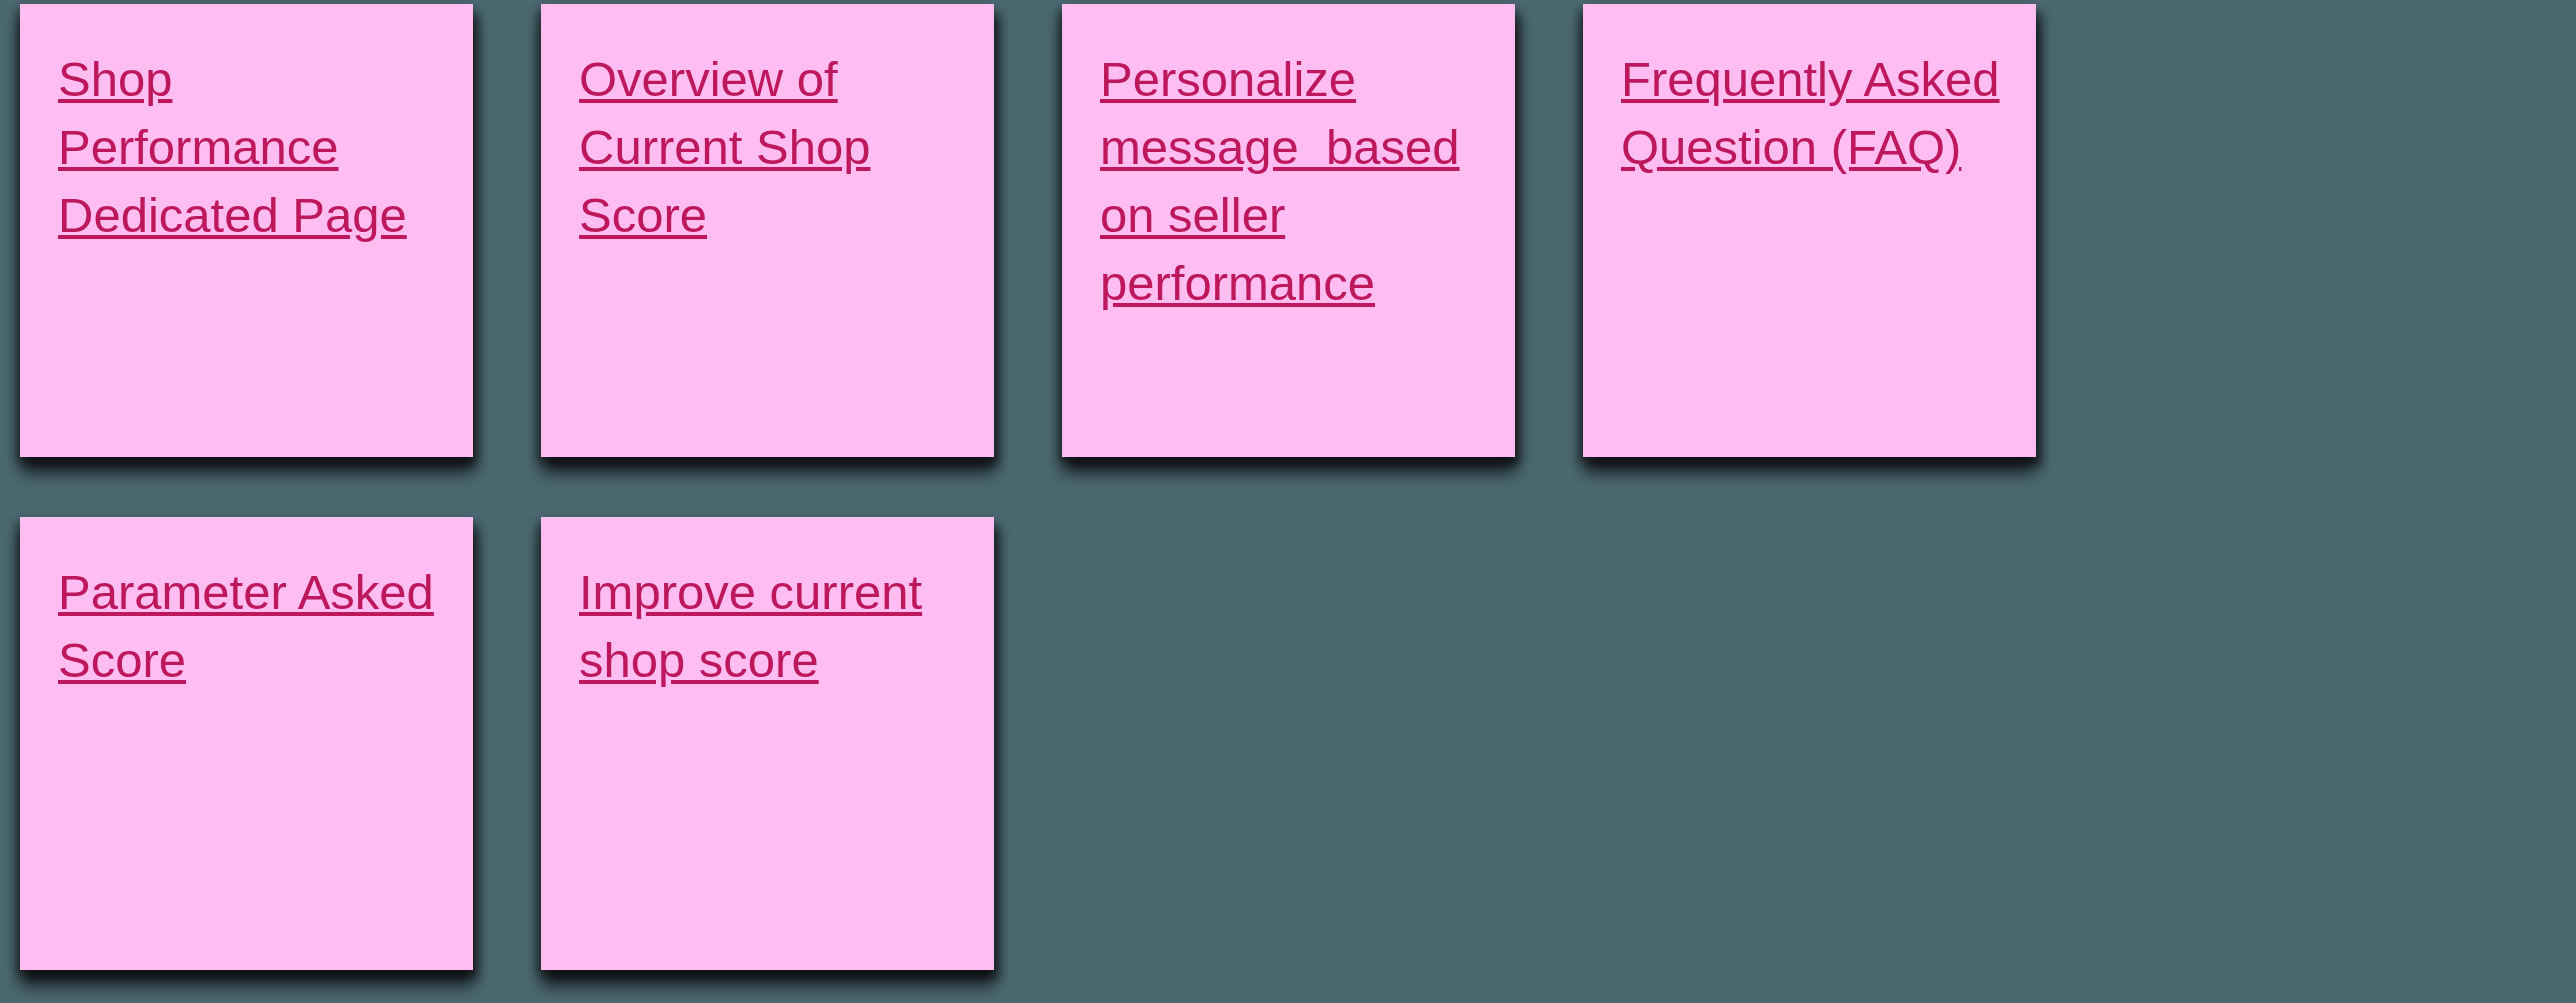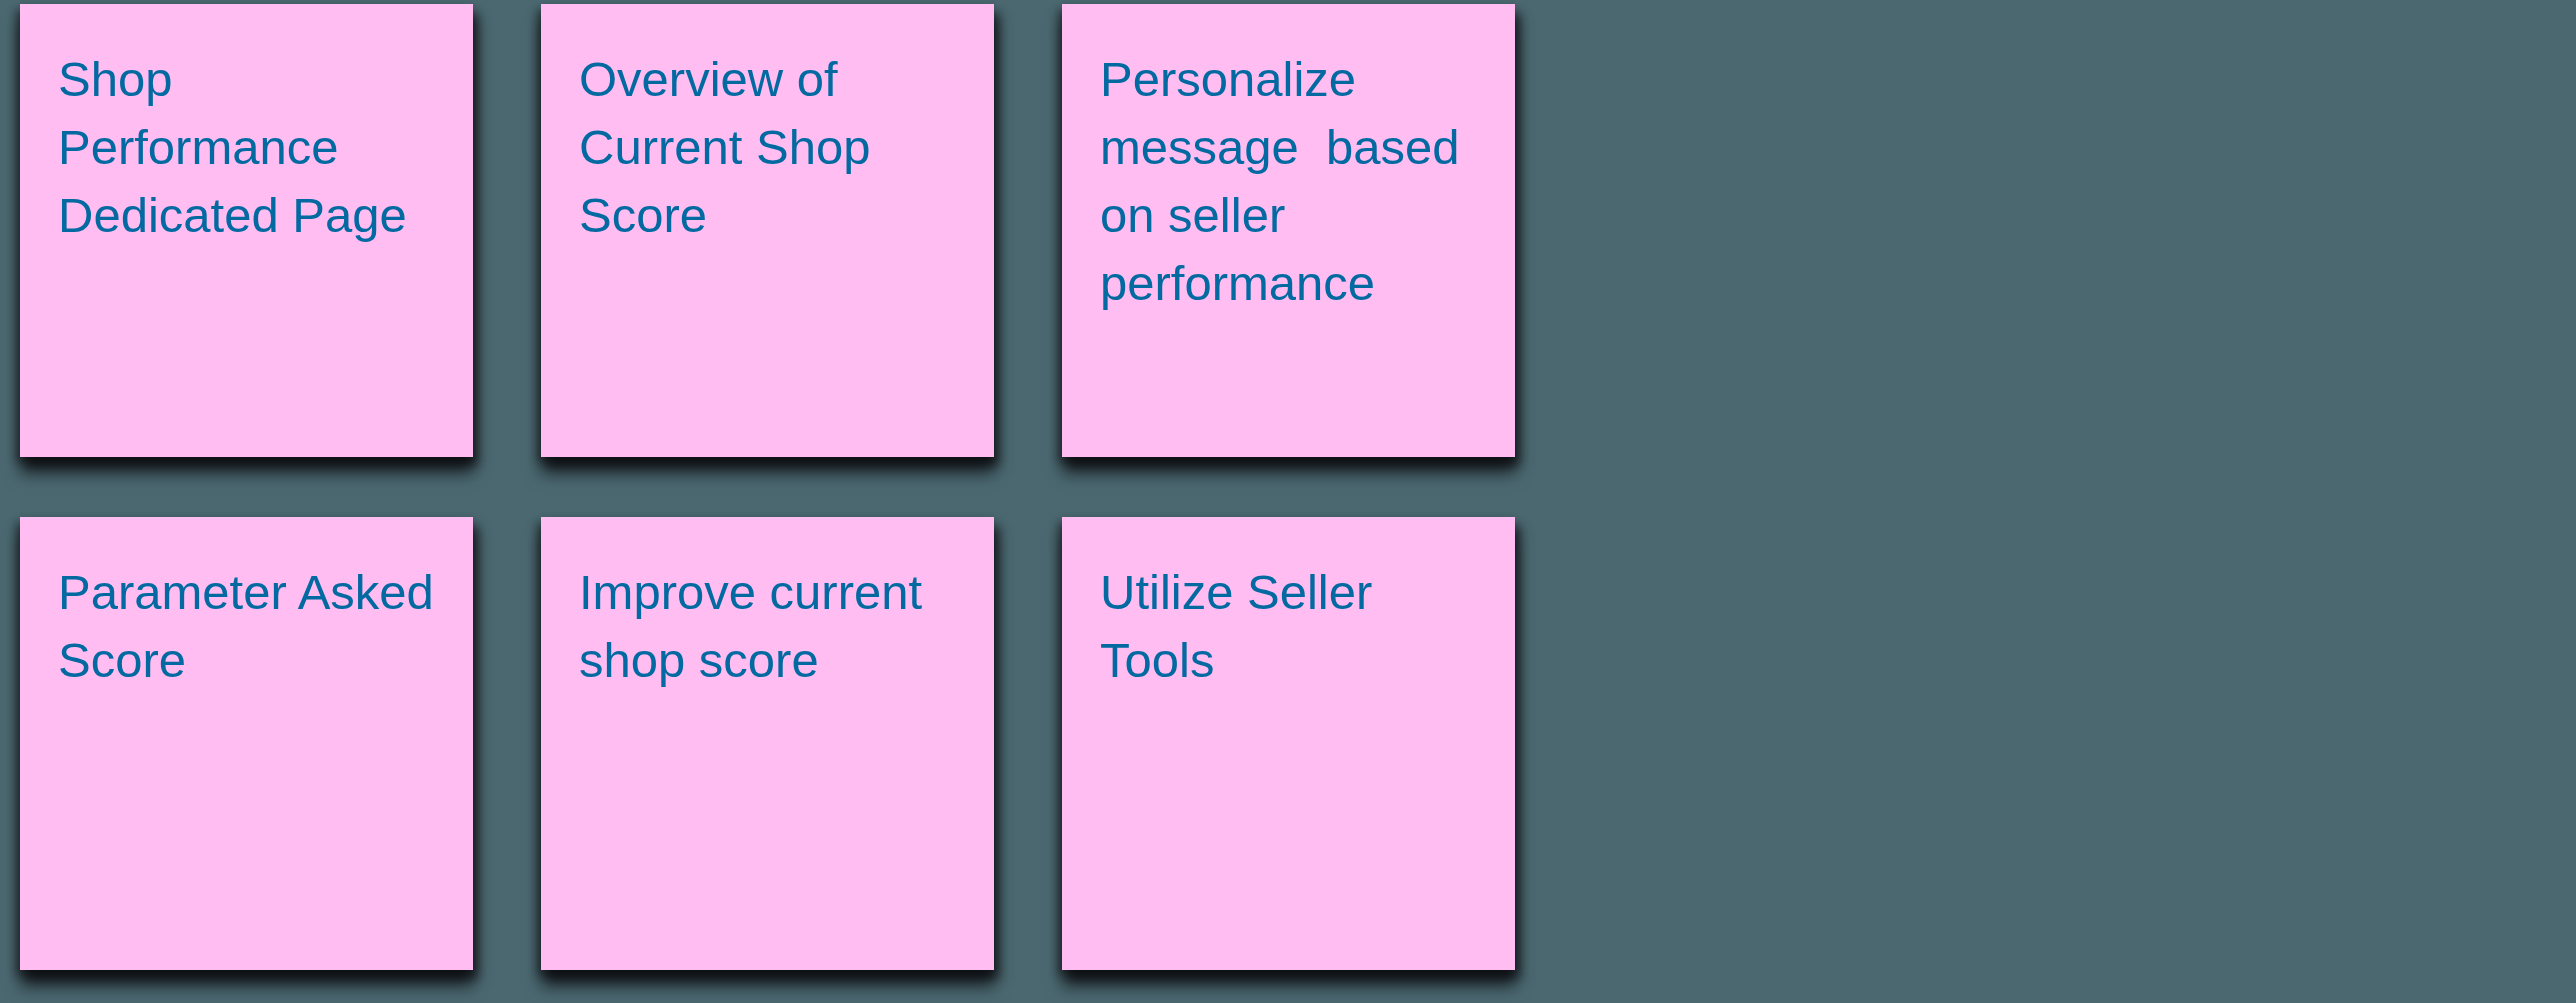--- a/index.html
+++ b/index.html
@@ -35,26 +35,27 @@
     width: 453px;
     height: 453px;
     background: #ffbdf2;
     box-shadow:
       -3.8px 4.7px 8.5px rgba(10, 10, 14, 0.45),
       4.7px 8.5px 10.4px rgba(10, 10, 14, 0.70),
       0 17px 15px rgba(10, 10, 14, 0.60);
     padding: 41px 36px 36px 38px;
   }
   .sticky-text {
-    color: #0369a1;
+    color: #be185d;
     font-size: 49px;
     line-height: 68px;
     font-weight: 400;
     white-space: pre;
     letter-spacing: 0;
+    text-decoration: underline;
   }
 </style>
 </head>
 <body>
 
 <div class="board">
     <div class="note-row">
       <div class="sticky">
         <div class="sticky-text">Shop
 Performance
@@ -64,29 +65,29 @@
         <div class="sticky-text">Overview of
 Current Shop
 Score</div>
       </div>
       <div class="sticky">
         <div class="sticky-text">Personalize
 message  based
 on seller
 performance</div>
       </div>
+      <div class="sticky">
+        <div class="sticky-text">Frequently Asked
+Question (FAQ)</div>
+      </div>
     </div>
     <div class="note-row">
       <div class="sticky">
         <div class="sticky-text">Parameter Asked
 Score</div>
       </div>
       <div class="sticky">
         <div class="sticky-text">Improve current
 shop score</div>
       </div>
-      <div class="sticky">
-        <div class="sticky-text">Utilize Seller
-Tools</div>
-      </div>
     </div>
   </div>
 
 
 </body></html>

